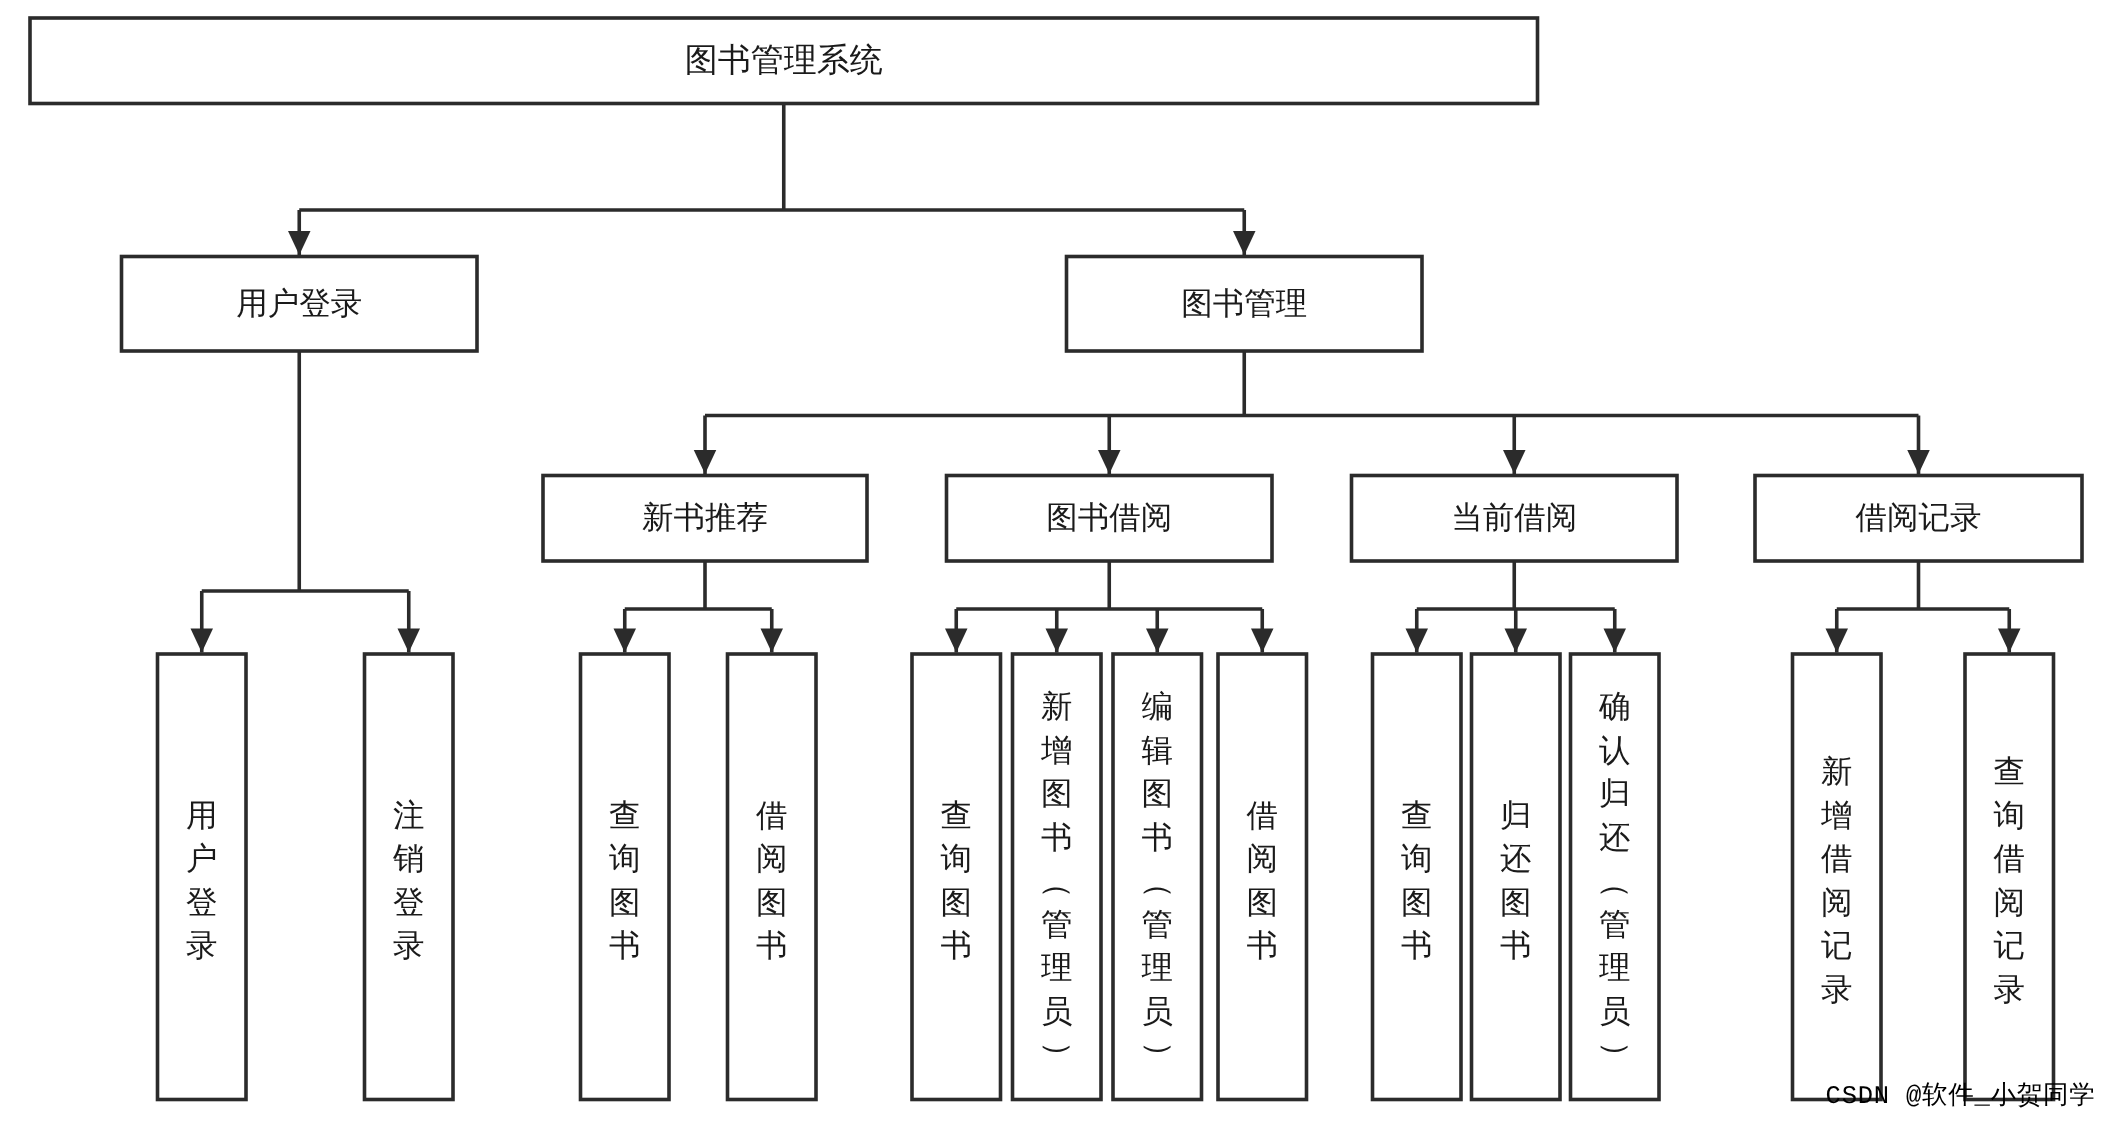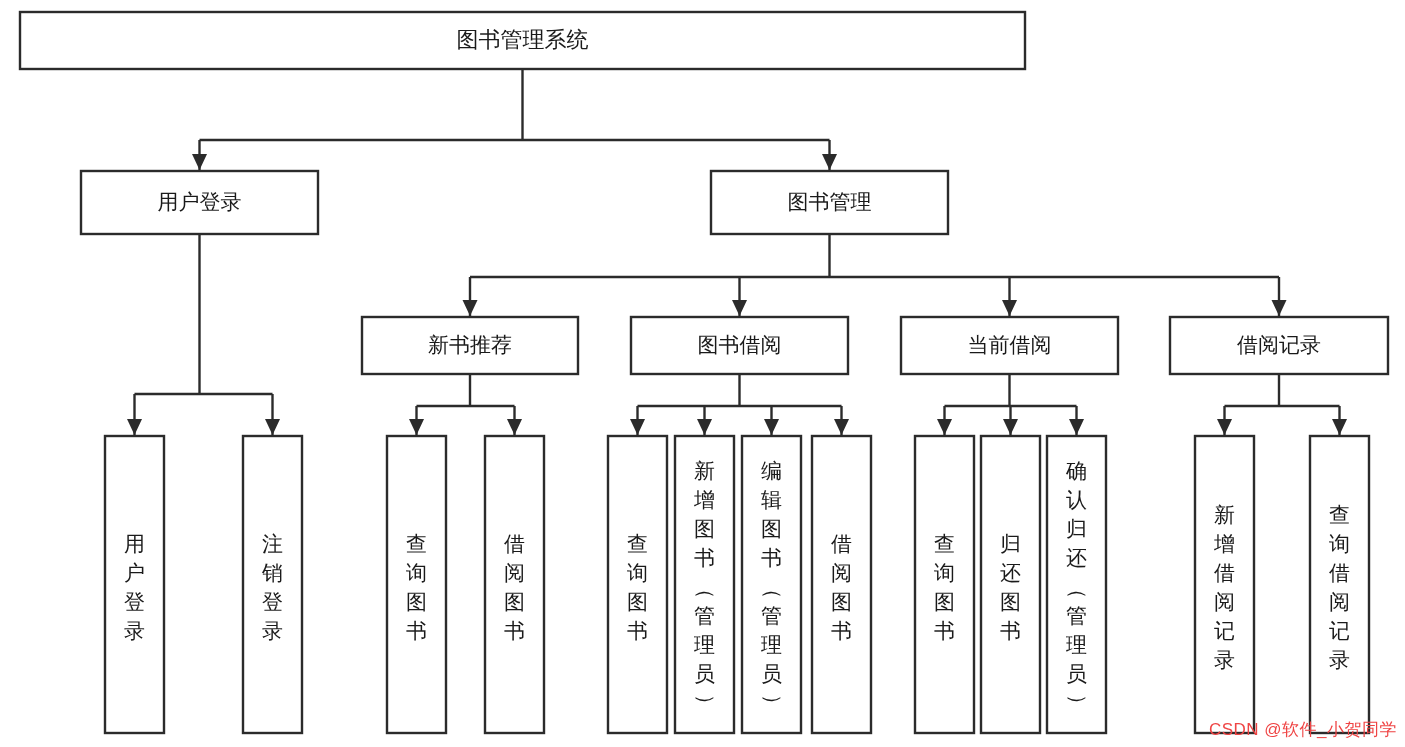--- a/index.html
+++ b/index.html
@@ -52,23 +52,23 @@
     fill: none;
     stroke-linecap: butt;
   }
   .arrow-head {
     fill: #2b2b2b;
   }
   .watermark {
     position: absolute;
     right: 8px;
     bottom: 6px;
-    font-family: Liberation Sans, sans-serif;
+    font-family: Liberation Mono, monospace;
     font-size: 17px;
-    color: #ef4444;
+    color: #000000;
     letter-spacing: 0.5px;
     white-space: nowrap;
     user-select: none;
   }
 </style>
 </head>
 <body>
 
 <div id="diagram-root">
   <svg class="flow" viewBox="0 0 1405 747" xmlns="http://www.w3.org/2000/svg">

